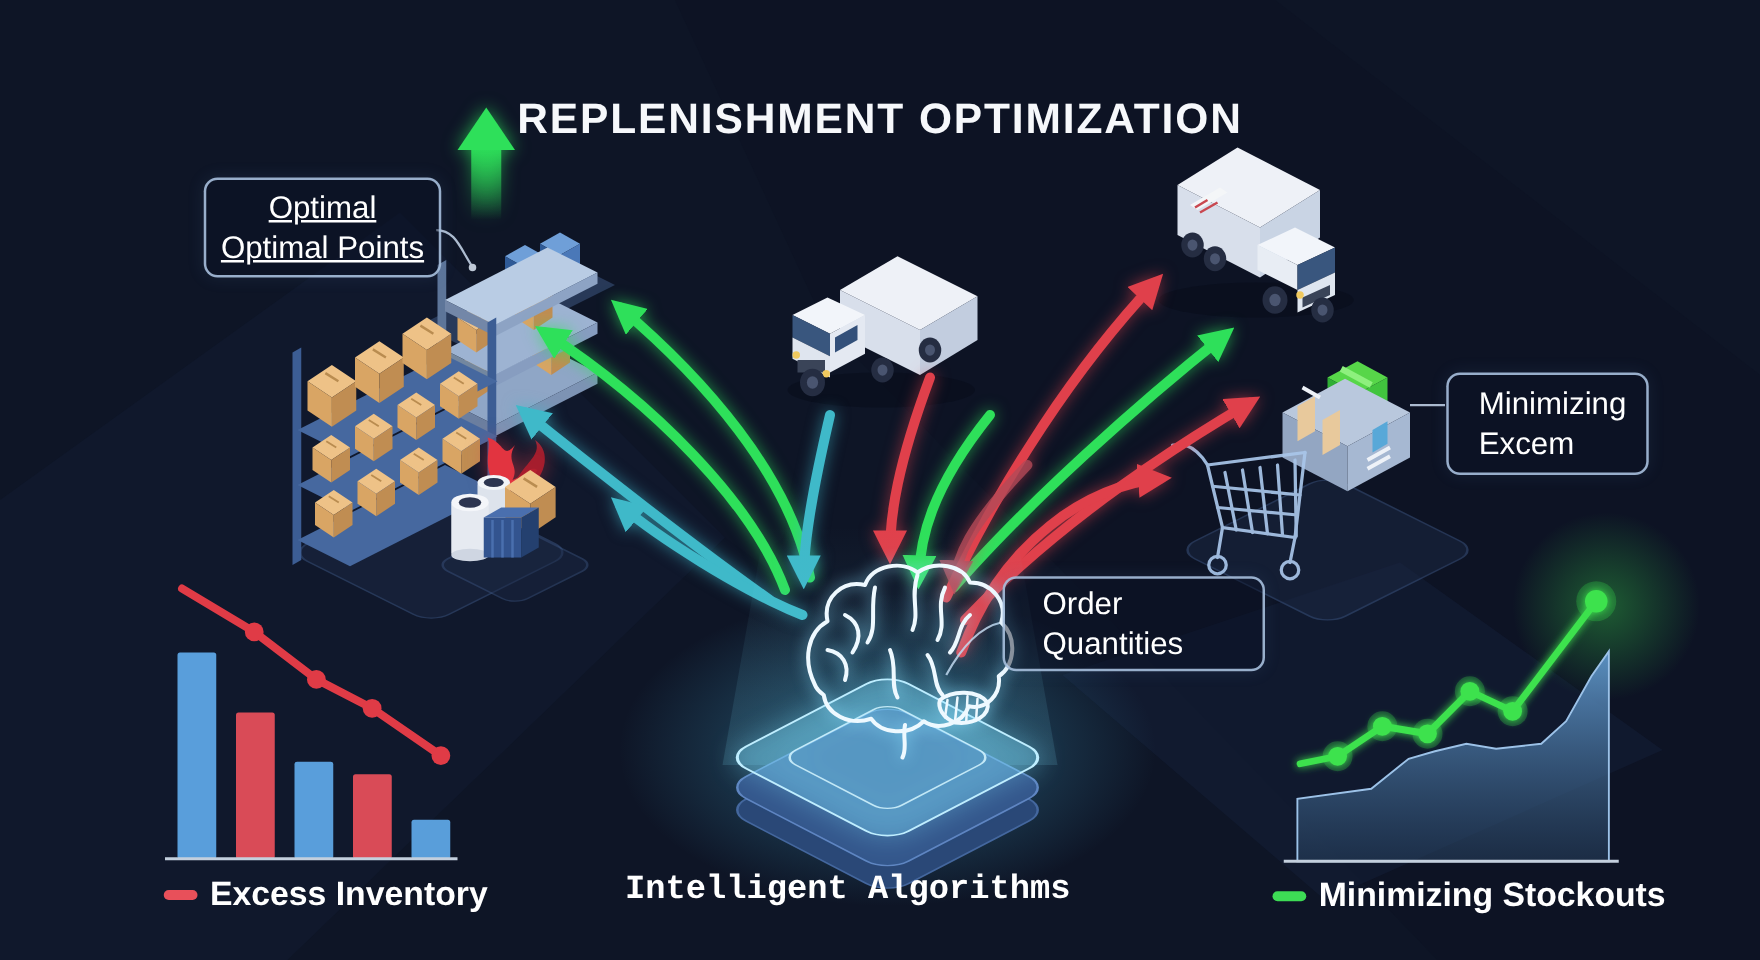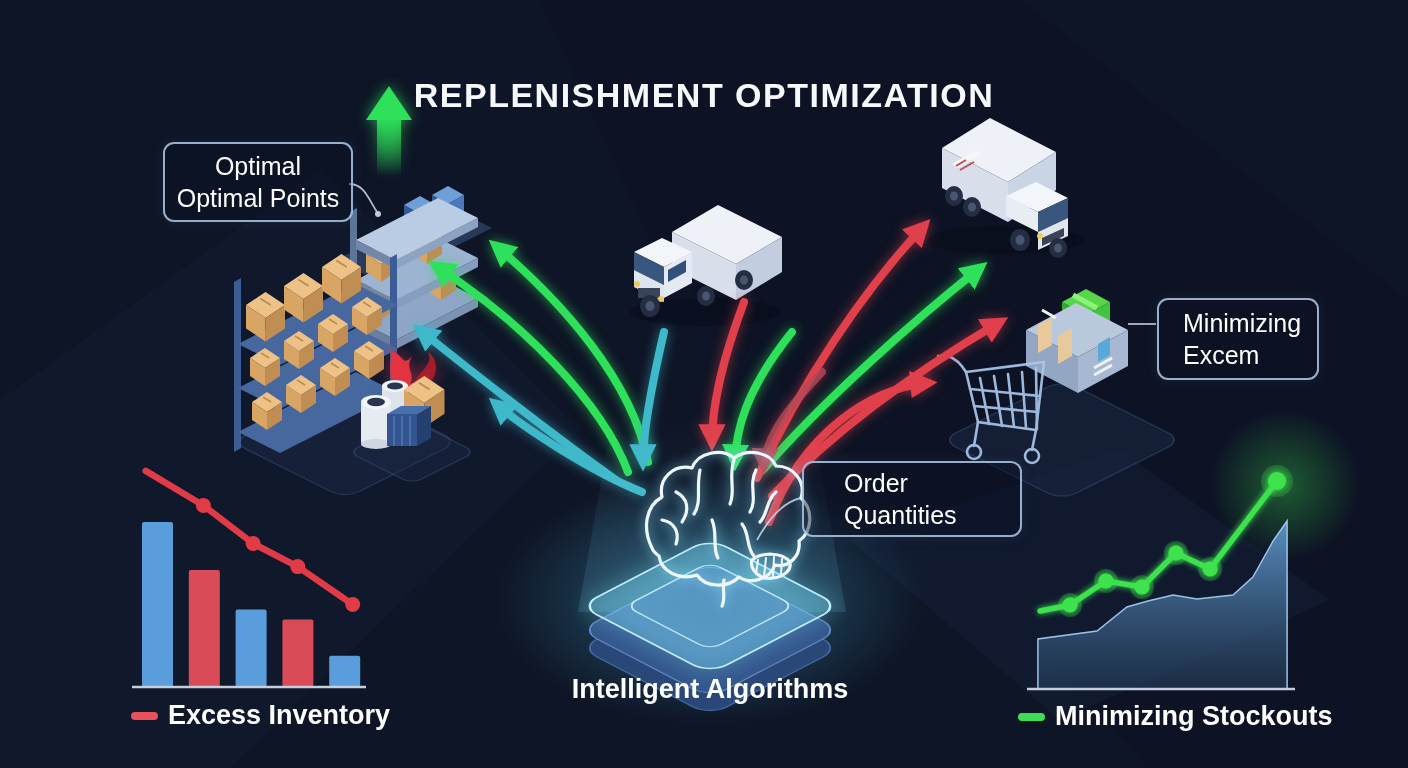--- a/index.html
+++ b/index.html
@@ -5,30 +5,30 @@
   html,body{margin:0;padding:0;background:#0e1526;}
   #stage{position:relative;width:1408px;height:768px;overflow:hidden;
          font-family:"Liberation Sans","DejaVu Sans",sans-serif;background:#0e1526;}
   #scene{position:absolute;left:0;top:0;}
   .title{position:absolute;top:36px;left:0;right:0;text-align:center;
          font-size:34px;font-weight:700;letter-spacing:1.5px;color:#f6f8fb;margin-top:40px;}
   .callout{position:absolute;border:2px solid rgba(178,202,233,.85);border-radius:11px;
            background:rgba(10,18,38,.45);color:#fff;display:flex;flex-direction:column;
            justify-content:center;line-height:1.28;box-shadow:0 0 14px rgba(90,130,190,.12);}
   .callout span{display:block;white-space:nowrap;}
-  #co-optimal{left:163px;top:142px;width:186px;height:76px;text-align:center;font-size:25px;}
+  #co-optimal{left:163px;top:142px;width:186px;height:76px;text-align:center;font-size:25px;text-decoration:underline;}
   #co-excess{left:1157px;top:298px;width:134px;height:78px;padding-left:24px;font-size:25px;}
-  #co-order{left:802px;top:461px;width:176px;height:72px;padding-left:40px;font-size:25px;}
+  #co-order{left:802px;top:461px;width:176px;height:72px;padding-left:30px;font-size:25px;}
   .chartbox{position:absolute;}
   #chart1-box{left:130px;top:447px;width:262px;height:248px;}
   #chart2-box{left:1025px;top:440px;width:280px;height:255px;}
   .caption{position:absolute;color:#ffffff;font-size:27px;font-weight:600;
            display:flex;align-items:center;}
   #cap-left{left:131px;top:700px;text-align:center;}
-  #cap-center{left:500px;top:674px;width:420px;justify-content:center;}
+  #cap-center{left:500px;top:697px;width:420px;justify-content:flex-start;font-family:Liberation Mono, monospace;}
   #cap-right{left:1018px;top:701px;}
   .dash{display:inline-block;width:27px;height:8px;border-radius:4px;margin-right:10px;}
 </style>
 </head>
 <body>
 
 <div id="stage">
 
 <svg id="scene" width="1408" height="768" viewBox="0 0 1408 768">
   <defs>

